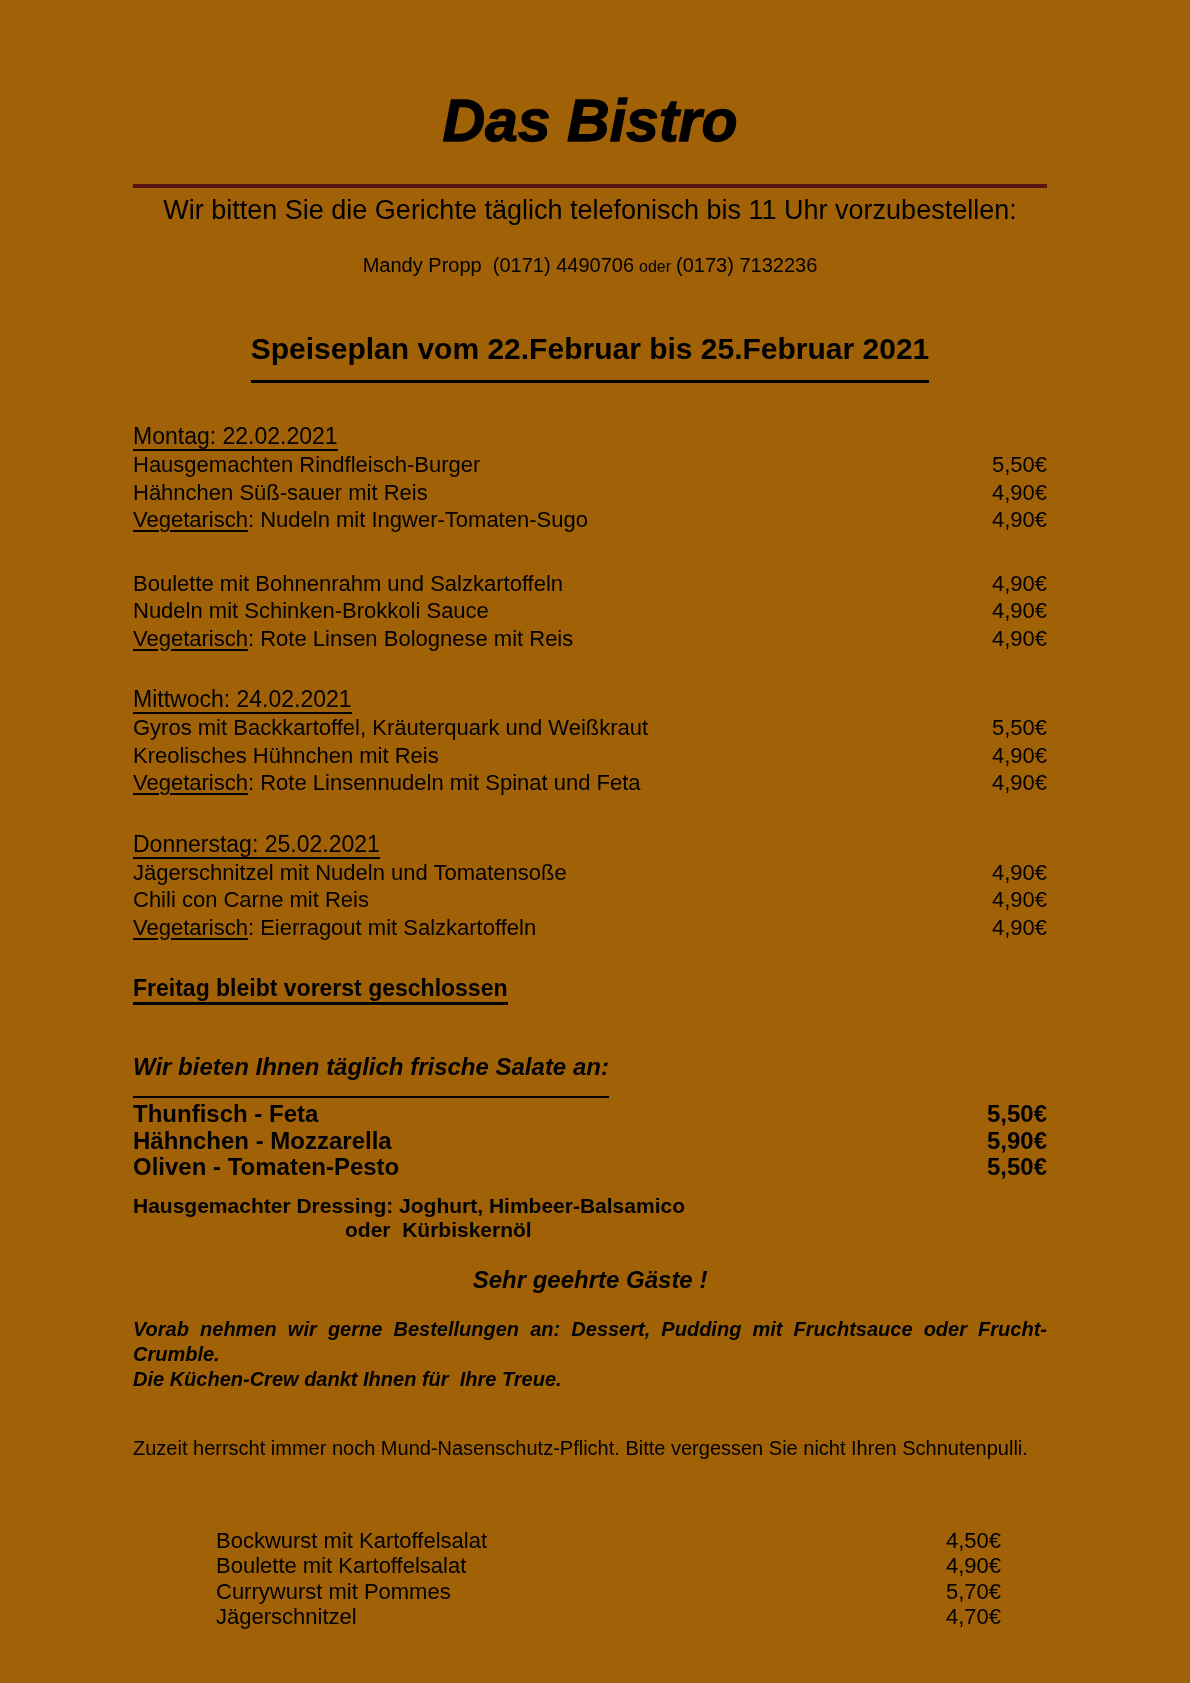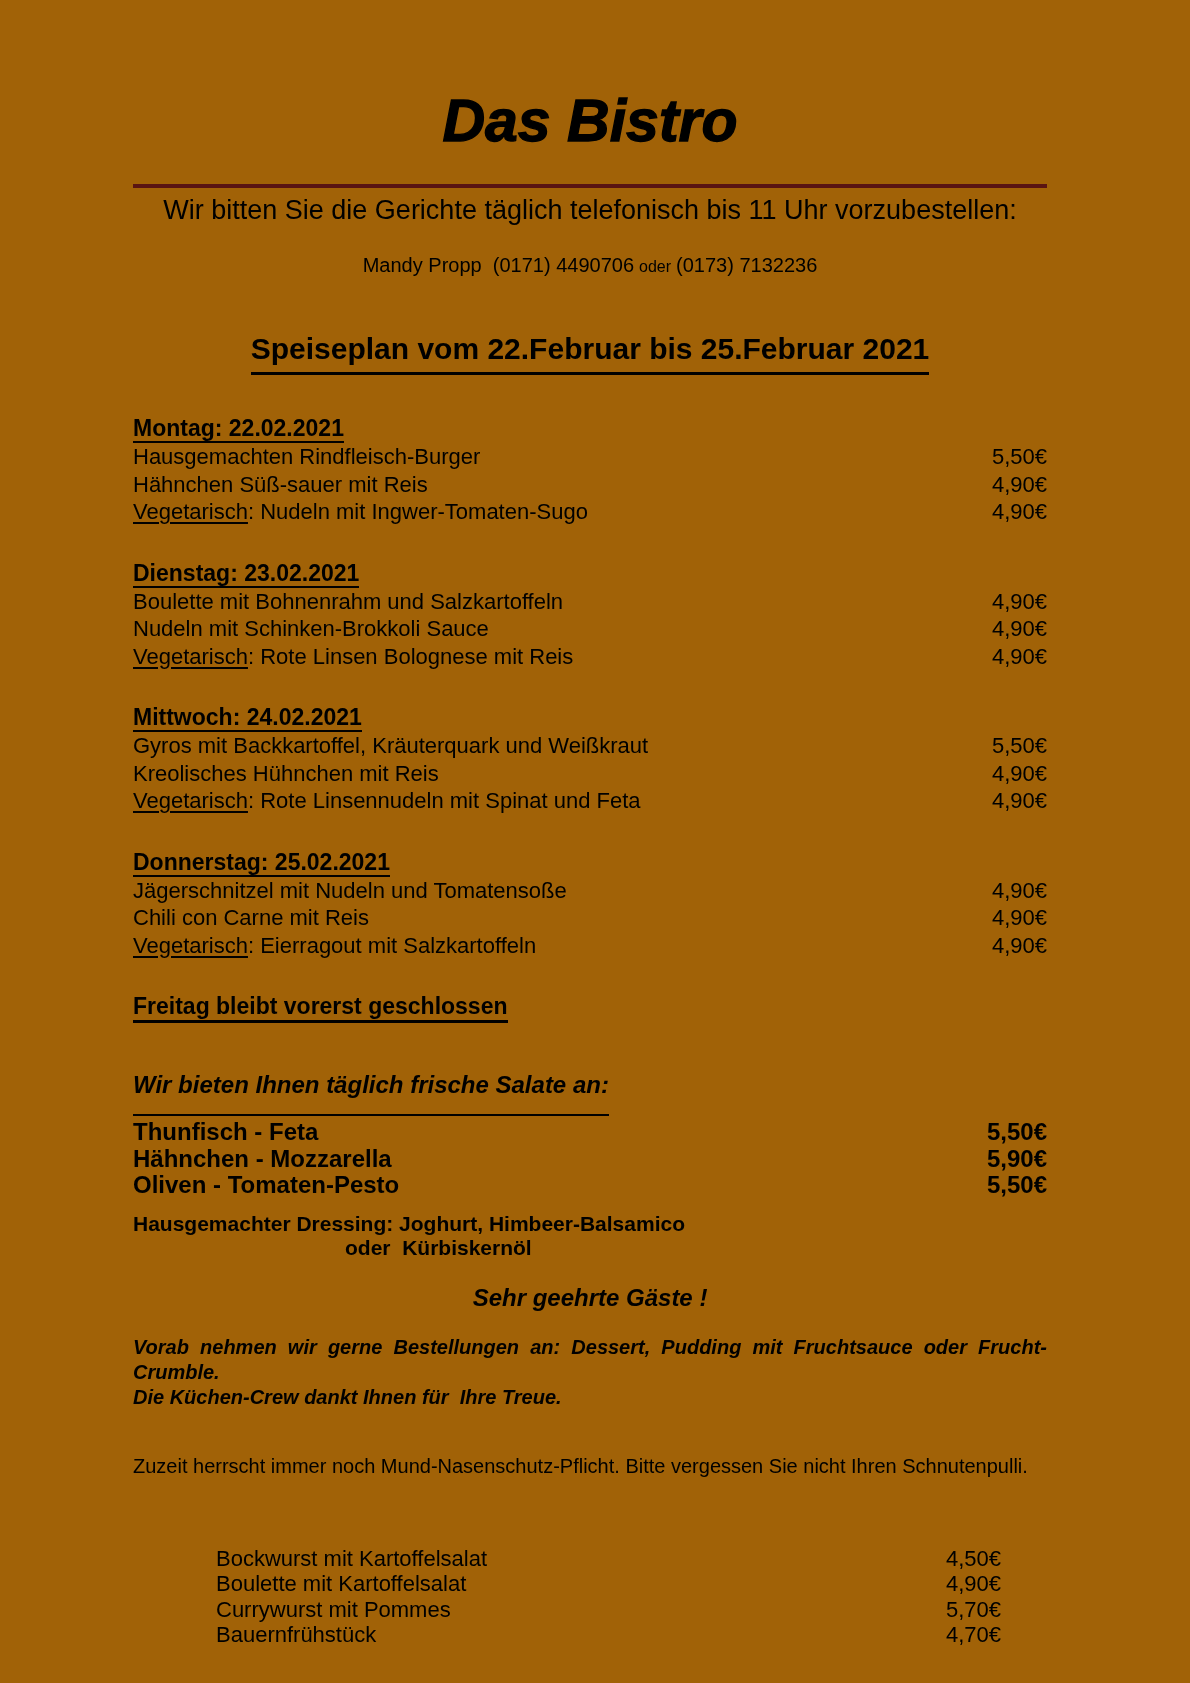--- a/index.html
+++ b/index.html
@@ -26,27 +26,27 @@
     margin-top:7px; text-align:center;
     font-size:27px; line-height:30px;
   }
   .contact {
     text-align:center; font-size:20px; line-height:26px; white-space:pre-wrap;
   }
   .contact .oder { font-size:16px; margin:17px 5px; }
   .plan-heading-wrap { margin-top:54px; text-align:center; }
   .plan-heading {
     display:inline-block; font-size:30px; line-height:30px; font-weight:bold;
-    border-bottom:3px solid #000; padding-bottom:8px;
+    border-bottom:3px solid #000; padding-bottom:16px;
   }
   .menu { margin-top:42px; }
   .day { margin-bottom:36px; }
   .day-heading-wrap { line-height:23px; }
   .day-heading {
-    display:inline-block; font-size:23px; line-height:23px; font-weight:bold;
+    display:inline-block; font-size:23px; line-height:23px; font-weight:normal;
     border-bottom:2px solid #000; padding-bottom:1px;
   }
   .row {
     display:flex; justify-content:space-between; align-items:baseline;
     font-size:22px; line-height:27.5px;
   }
   .u { text-decoration:underline; text-decoration-thickness:2px; text-underline-offset:3px; }
   .friday-wrap { line-height:23px; }
   .friday {
     display:inline-block; font-size:23px; line-height:23px; font-weight:bold;
@@ -101,21 +101,20 @@
         <span>Hähnchen Süß-sauer mit Reis</span>
         <span>4,90€</span>
       </div>
       <div class="row">
         <span><span class="u">Vegetarisch</span><span>: Nudeln mit Ingwer-Tomaten-Sugo</span></span>
         <span>4,90€</span>
       </div>
     </section>
 
     <section class="day">
-      <div class="day-heading-wrap"><span class="day-heading">Dienstag: 23.02.2021</span></div>
       <div class="row">
         <span>Boulette mit Bohnenrahm und Salzkartoffeln</span>
         <span>4,90€</span>
       </div>
       <div class="row">
         <span>Nudeln mit Schinken-Brokkoli Sauce</span>
         <span>4,90€</span>
       </div>
       <div class="row">
         <span><span class="u">Vegetarisch</span><span>: Rote Linsen Bolognese mit Reis</span></span>
@@ -202,18 +201,18 @@
     </div>
     <div class="row">
       <span>Boulette mit Kartoffelsalat</span>
       <span>4,90€</span>
     </div>
     <div class="row">
       <span>Currywurst mit Pommes</span>
       <span>5,70€</span>
     </div>
     <div class="row">
-      <span>Bauernfrühstück</span>
+      <span>Jägerschnitzel</span>
       <span>4,70€</span>
     </div>
   </div>
 
 </div>
 
 </body></html>

